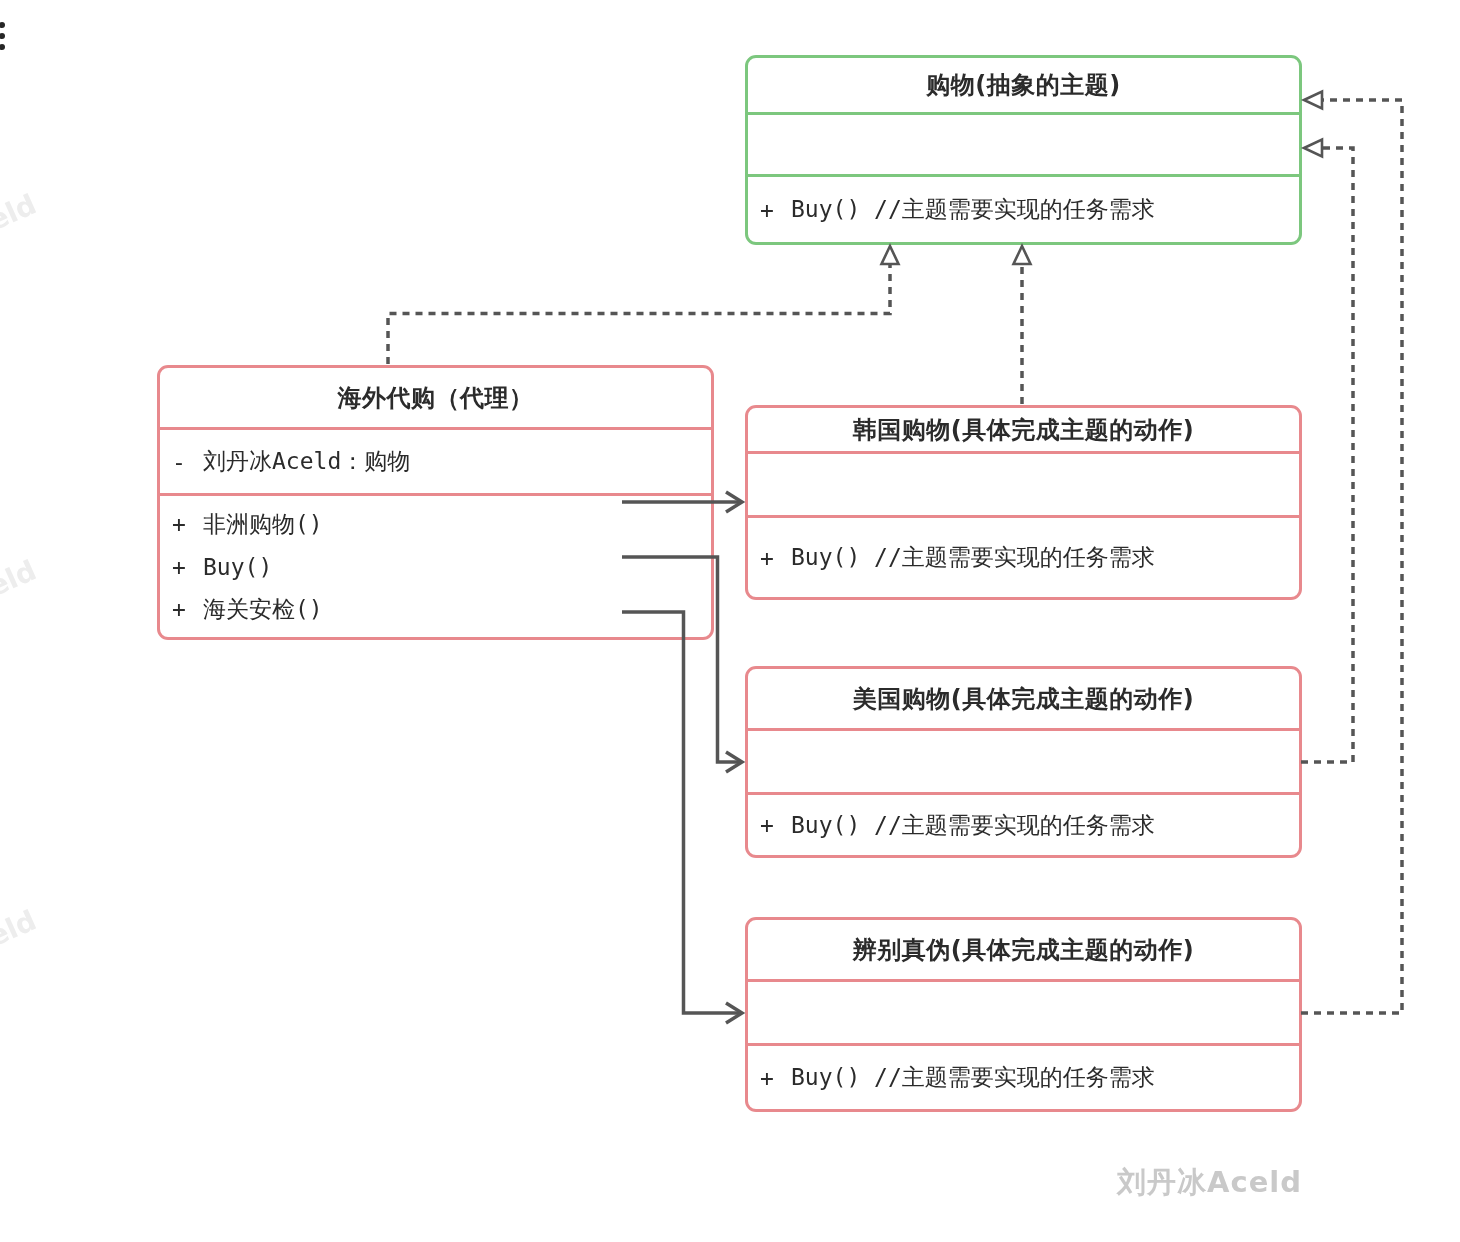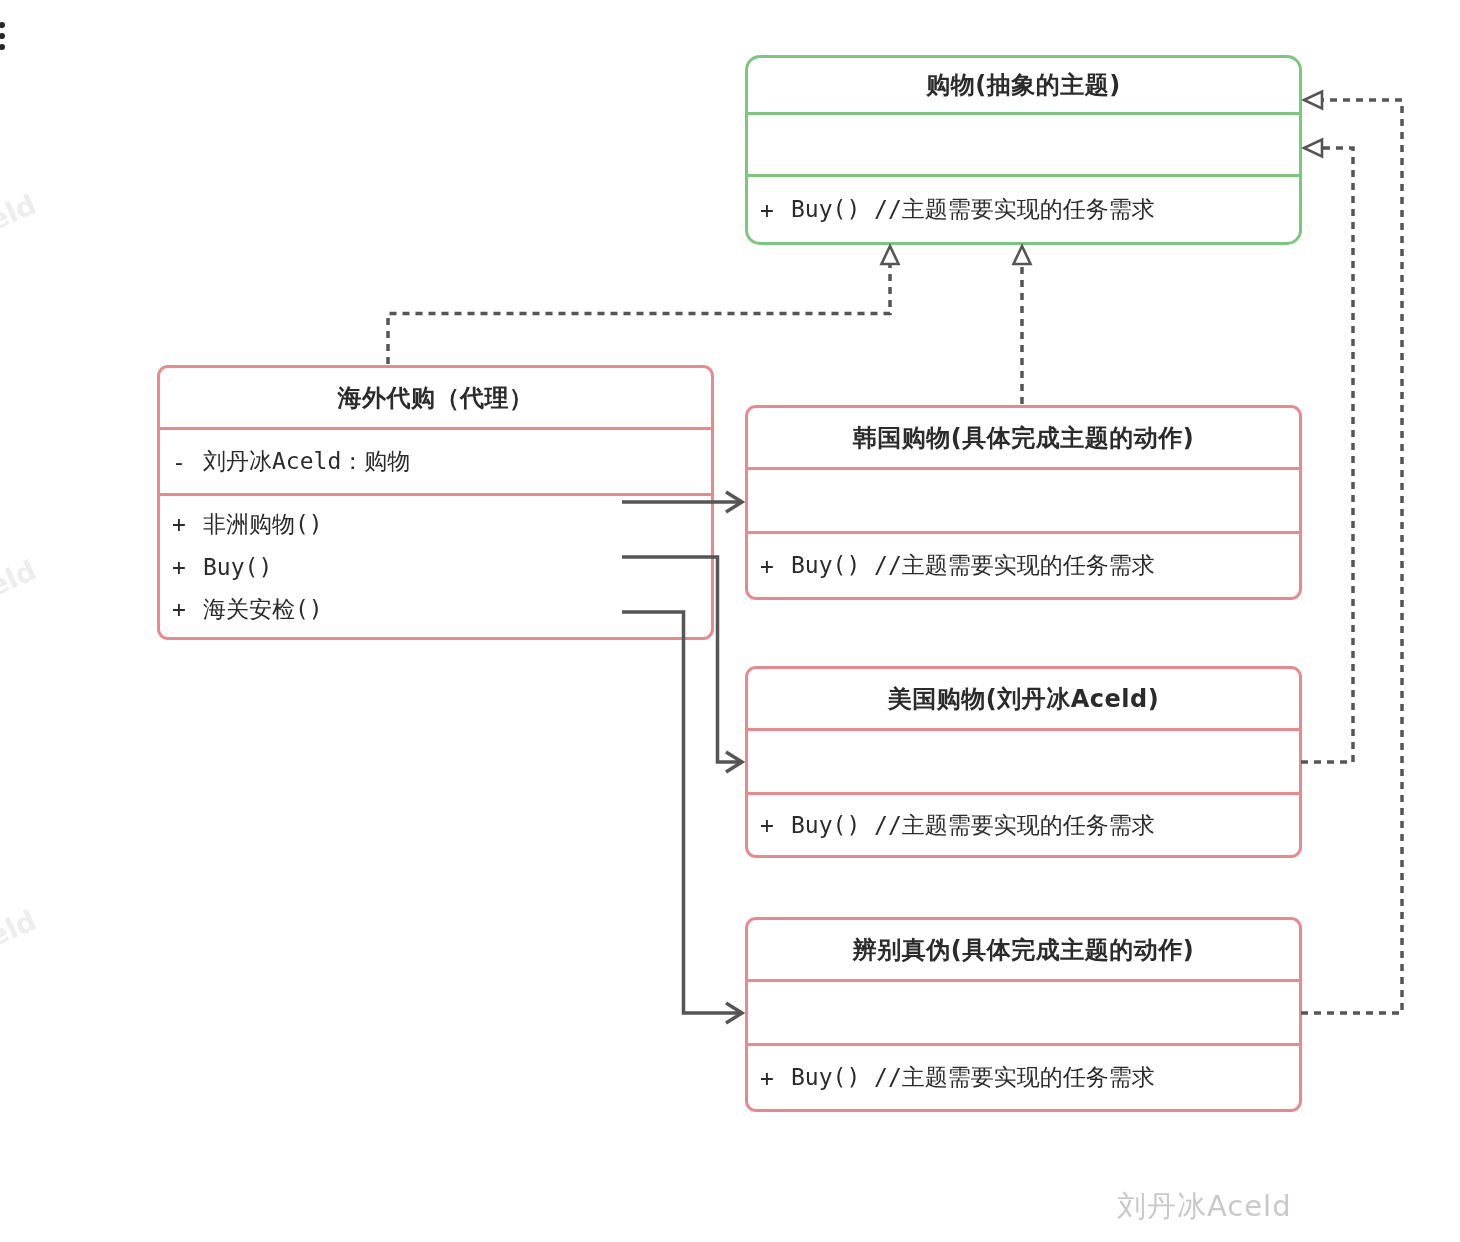--- a/index.html
+++ b/index.html
@@ -10,21 +10,21 @@
     --watermark:#c9c9c9;
     --faint-watermark:#ededed;
   }
   *{margin:0;padding:0;box-sizing:border-box;}
   body{background:#ffffff;font-family:"DejaVu Sans","Liberation Sans",sans-serif;}
   .canvas{position:relative;width:1460px;height:1242px;background:#ffffff;overflow:hidden;}
 
   
   .uml-box{position:absolute;background:#ffffff;border:3px solid;border-radius:11px;
            display:flex;flex-direction:column;z-index:2;}
-  .uml-box.green{border-color:var(--abstract-border);border-radius:15px;}
+  .uml-box.green{border-color:var(--abstract-border);}
   .uml-box.pink{border-color:var(--concrete-border);}
   .sec{flex:none;}
   .sec.divided{border-bottom:3px solid;}
   .green .sec.divided{border-bottom-color:var(--abstract-border);}
   .pink .sec.divided{border-bottom-color:var(--concrete-border);}
   .sec.fill{flex:1;}
   .box-title{display:flex;align-items:center;justify-content:center;
              font-weight:bold;font-size:24px;color:var(--text);letter-spacing:0.5px;}
   .members{display:flex;flex-direction:column;justify-content:center;
            padding-left:12px;gap:14px;}
@@ -35,22 +35,22 @@
   
   svg.connectors{position:absolute;left:0;top:0;z-index:5;pointer-events:none;}
   .dash{stroke:var(--line);stroke-width:3.5;fill:none;stroke-dasharray:7 6;}
   .solid{stroke:var(--line);stroke-width:3.5;fill:none;}
   .tri{fill:#ffffff;stroke:var(--line);stroke-width:2.6;stroke-linejoin:miter;}
   .chev{stroke:var(--line);stroke-width:3.5;fill:none;stroke-linejoin:miter;stroke-linecap:butt;}
 
   
   .drag-dots{position:absolute;left:0;top:22px;display:flex;flex-direction:column;gap:5px;z-index:6;}
   .drag-dots i{width:6px;height:6px;border-radius:50%;background:#262626;display:block;margin-left:-1px;}
-  .author-wm{position:absolute;left:1117px;top:1163px;font-size:29px;font-weight:normal;
-             color:var(--watermark);z-index:1;letter-spacing:1px;margin-top:24px;}
+  .author-wm{position:absolute;left:1117px;top:1163px;font-size:29px;font-weight:bold;
+             color:var(--watermark);z-index:1;letter-spacing:1px;}
   .edge-wm{position:absolute;left:-12px;font-size:28px;font-weight:bold;color:var(--faint-watermark);
            transform:rotate(-24deg);z-index:1;}
 </style>
 </head>
 <body>
 
 <div class="canvas">
 
   <span class="edge-wm" style="top:196px;">eld</span>
   <span class="edge-wm" style="top:562px;">eld</span>
@@ -95,35 +95,35 @@
         <span>Buy()</span>
       </div>
       <div class="mline">
         <span class="pfx">+</span>
         <span>海关安检()</span>
       </div>
     </div>
   </div>
 
   <div class="uml-box pink" style="left:745px;top:405px;width:557px;height:195px;">
-    <div class="sec divided box-title" style="height:62px;">
+    <div class="sec divided box-title" style="height:46px;">
       <span>韩国购物(具体完成主题的动作)</span>
     </div>
     <div class="sec divided" style="height:64px;"></div>
     <div class="sec fill members">
       <div class="mline">
         <span class="pfx">+</span>
         <span>Buy() //主题需要实现的任务需求</span>
       </div>
     </div>
   </div>
 
   <div class="uml-box pink" style="left:745px;top:666px;width:557px;height:192px;">
     <div class="sec divided box-title" style="height:62px;">
-      <span>美国购物(刘丹冰Aceld)</span>
+      <span>美国购物(具体完成主题的动作)</span>
     </div>
     <div class="sec divided" style="height:64px;"></div>
     <div class="sec fill members">
       <div class="mline">
         <span class="pfx">+</span>
         <span>Buy() //主题需要实现的任务需求</span>
       </div>
     </div>
   </div>
 

